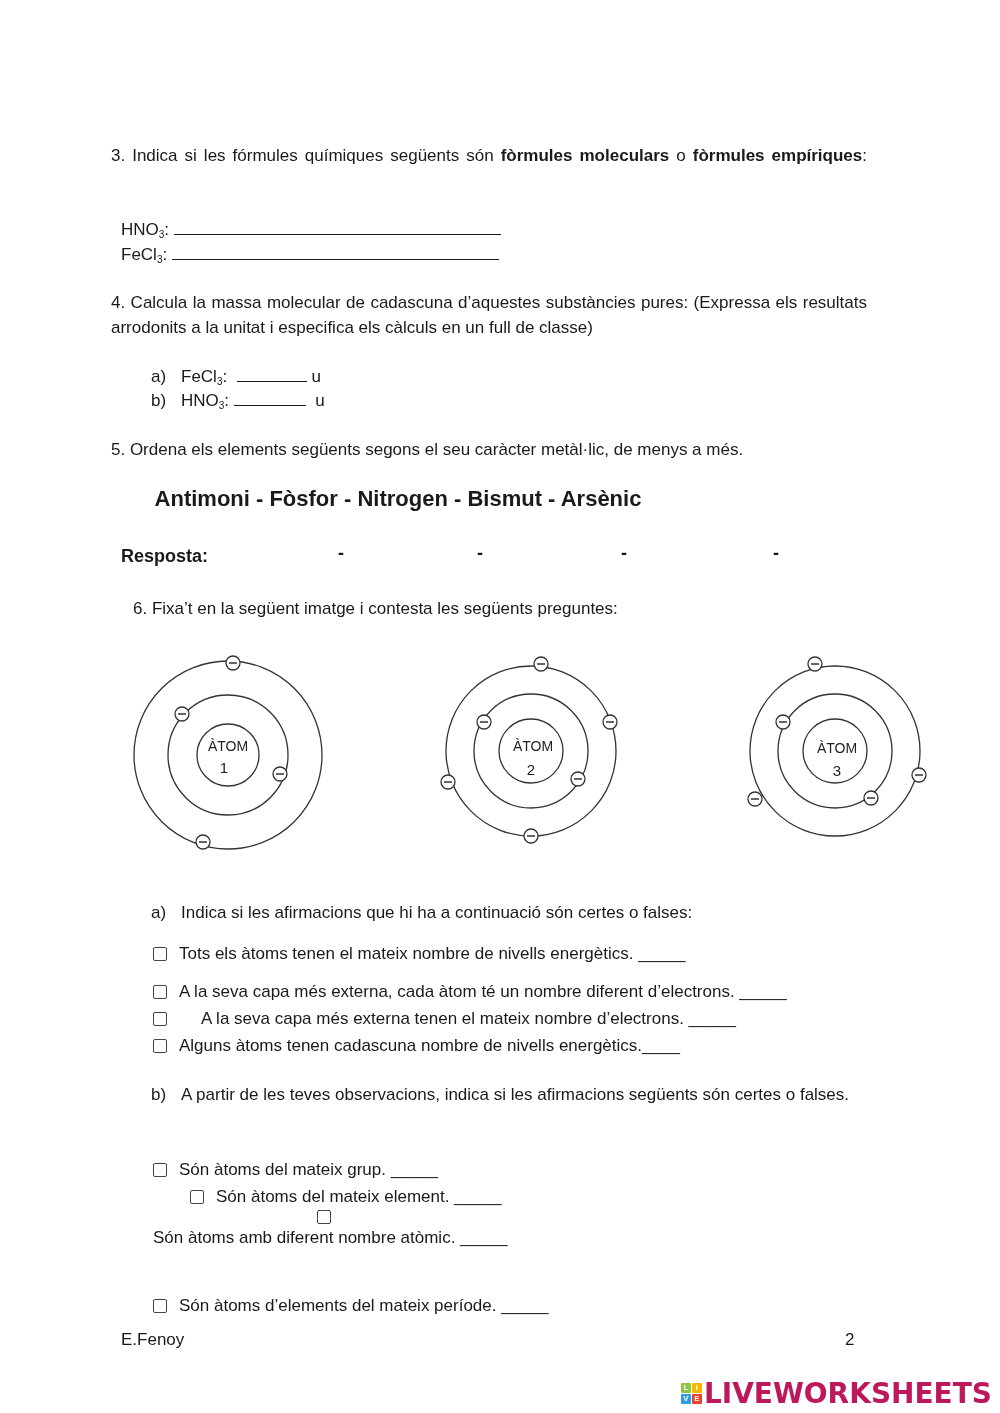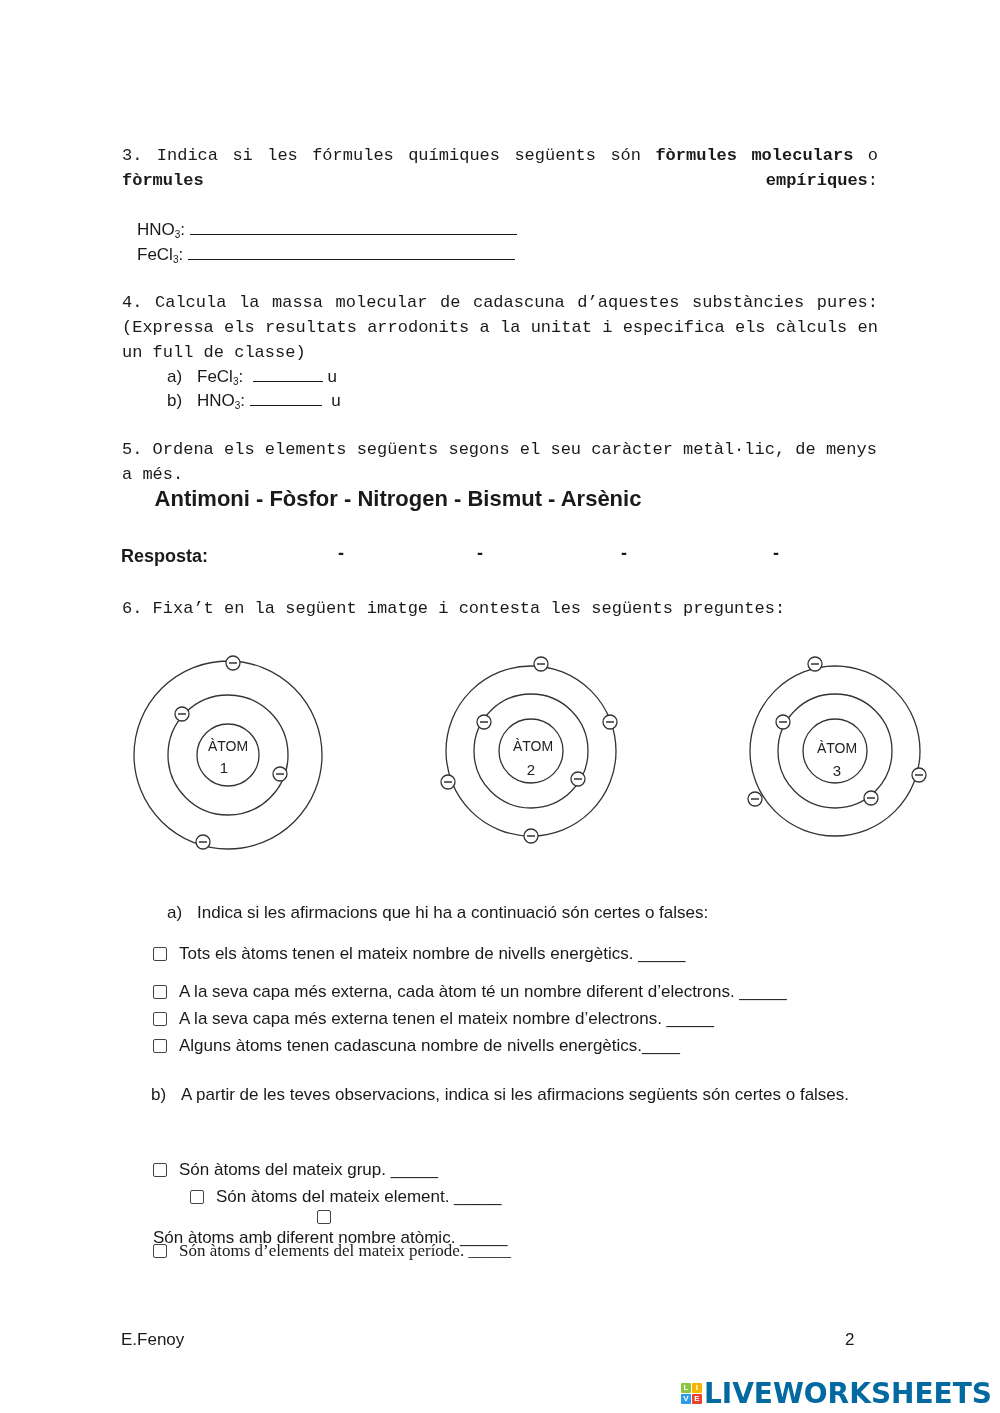--- a/index.html
+++ b/index.html
@@ -1,35 +1,35 @@
 <!DOCTYPE html>
 <html><head>
 <meta charset="utf-8">
 <style>
   html, body { margin: 0; padding: 0; background: #ffffff; }
   body { width: 1000px; height: 1413px; position: relative; overflow: hidden;
          font-family: "Liberation Sans", sans-serif; color: #1a1a1a; font-size: 17px; }
   .abs { position: absolute; }
-  .para { left: 122px; width: 756px; line-height: 25px; text-align: justify; font-family: Liberation Mono, monospace; }
+  .para { left: 111px; width: 756px; line-height: 25px; text-align: justify; }
   .para.justify-last { text-align-last: justify; }
   b { font-weight: bold; }
   sub { font-size: 10px; vertical-align: -3px; line-height: 0; }
   .blank { display: inline-block; border-bottom: 1.3px solid #1a1a1a; height: 16px; vertical-align: baseline; }
-  .line { left: 121px; line-height: 25px; white-space: nowrap; margin-left: 16px; }
+  .line { left: 121px; line-height: 25px; white-space: nowrap; }
   .list-label { display: inline-block; width: 30px; }
   .elements { left: 0; width: 796px; text-align: center; font-size: 22px; font-weight: bold; }
   .dash { font-weight: bold; font-size: 18px; }
   .atom { position: absolute; }
   .check-row { left: 153px; line-height: 27px; white-space: nowrap; display: flex; align-items: center; }
   .checkbox { width: 14px; height: 14px; border: 1.5px solid #444; border-radius: 2px; margin-right: 12px; box-sizing: border-box; }
   .footer { font-size: 17px; }
   .logo { right: 8px; top: 1377px; display: flex; align-items: center; }
   .logo-tiles { display: grid; grid-template-columns: 10px 10px; grid-template-rows: 10px 10px; gap: 1px; margin-right: 2px; }
   .tile { font-size: 8px; font-weight: bold; color: #fff; text-align: center; line-height: 10px; border-radius: 1px; }
-  .logo-text { font-size: 28px; font-weight: bold; color: #0369a1; letter-spacing: 0px; font-family: "DejaVu Sans", sans-serif; }
+  .logo-text { font-size: 28px; font-weight: bold; color: #be185d; letter-spacing: 0px; font-family: "DejaVu Sans", sans-serif; }
 </style>
 </head>
 <body>
 
 <div class="abs para justify-last" style="top:143px;">
   <span>3. Indica si les fórmules químiques següents són </span><b>fòrmules moleculars</b><span> o </span><b>fòrmules empíriques</b><span>:</span>
 </div>
 
 <div class="abs line" style="top:217px;">
   <span>HNO</span><sub>3</sub><span>:</span>
@@ -55,21 +55,21 @@
 
 <div class="abs para" style="top:437px; text-align:left;">5. Ordena els elements següents segons el seu caràcter metàl·lic, de menys a més.</div>
 <div class="abs elements" style="top:486px;">Antimoni - Fòsfor - Nitrogen - Bismut - Arsènic</div>
 
 <div class="abs" style="left:121px; top:546px; font-weight:bold; font-size:18px;">Resposta:</div>
 <div class="abs dash" style="left:338px; top:543px;">-</div>
 <div class="abs dash" style="left:477px; top:543px;">-</div>
 <div class="abs dash" style="left:621px; top:543px;">-</div>
 <div class="abs dash" style="left:773px; top:543px;">-</div>
 
-<div class="abs para" style="top:596px; text-align:left;">6. Fixa’t en la següent imatge i contesta les següents preguntes:</div>
+<div class="abs para" style="top:596px; text-align:left;margin-left:22px;">6. Fixa’t en la següent imatge i contesta les següents preguntes:</div>
 
 <svg class="atom" style="left:130px; top:655px;" width="200" height="200" viewBox="0 0 200 200">
   <g fill="none" stroke="#333" stroke-width="1.3">
     <circle cx="98" cy="100" r="94"></circle>
     <circle cx="98" cy="100" r="60"></circle>
     <circle cx="98" cy="100" r="31"></circle>
   </g>
   <text x="98" y="96" text-anchor="middle" font-family="Liberation Sans, sans-serif" font-size="14" fill="#222">ÀTOM</text>
   <text x="94" y="118" text-anchor="middle" font-family="Liberation Sans, sans-serif" font-size="15" fill="#222">1</text>
   <g>
@@ -159,21 +159,21 @@
 </div>
 
 <div class="abs check-row" style="top:940px;">
   <span class="checkbox"></span>
     <span>Tots els àtoms tenen el mateix nombre de nivells energètics. _____</span>
 </div>
 <div class="abs check-row" style="top:978px;">
   <span class="checkbox"></span>
     <span>A la seva capa més externa, cada àtom té un nombre diferent d’electrons. _____</span>
 </div>
-<div class="abs check-row" style="top:1005px;">
+<div class="abs check-row" style="top:1005px;gap:22px;">
   <span class="checkbox"></span>
     <span>A la seva capa més externa tenen el mateix nombre d’electrons. _____</span>
 </div>
 <div class="abs check-row" style="top:1032px;">
   <span class="checkbox"></span>
     <span>Alguns àtoms tenen cadascuna nombre de nivells energètics.____</span>
 </div>
 
 <div class="abs" style="left:151px; top:1082px; width:727px; display:flex; line-height:25px;">
   <span style="flex:0 0 30px;">b)</span>
@@ -185,21 +185,21 @@
     <span>Són àtoms del mateix grup. _____</span>
 </div>
 <div class="abs check-row" style="top:1183px;padding-left:37px;">
   <span class="checkbox"></span>
     <span>Són àtoms del mateix element. _____</span>
 </div>
 <div class="abs check-row" style="top:1210px;flex-direction:column;">
   <span class="checkbox"></span>
     <span>Són àtoms amb diferent nombre atòmic. _____</span>
 </div>
-<div class="abs check-row" style="top:1237px;font-family:Liberation Serif, serif;">
+<div class="abs check-row" style="top:1292px;">
   <span class="checkbox"></span>
     <span>Són àtoms d’elements del mateix període. _____</span>
 </div>
 
 <div class="abs footer" style="left:121px; top:1330px;">E.Fenoy</div>
 <div class="abs footer" style="left:845px; top:1330px;">2</div>
 
 <div class="abs logo">
   <div class="logo-tiles">
     <span class="tile" style="background:#8cc63f;">L</span>

